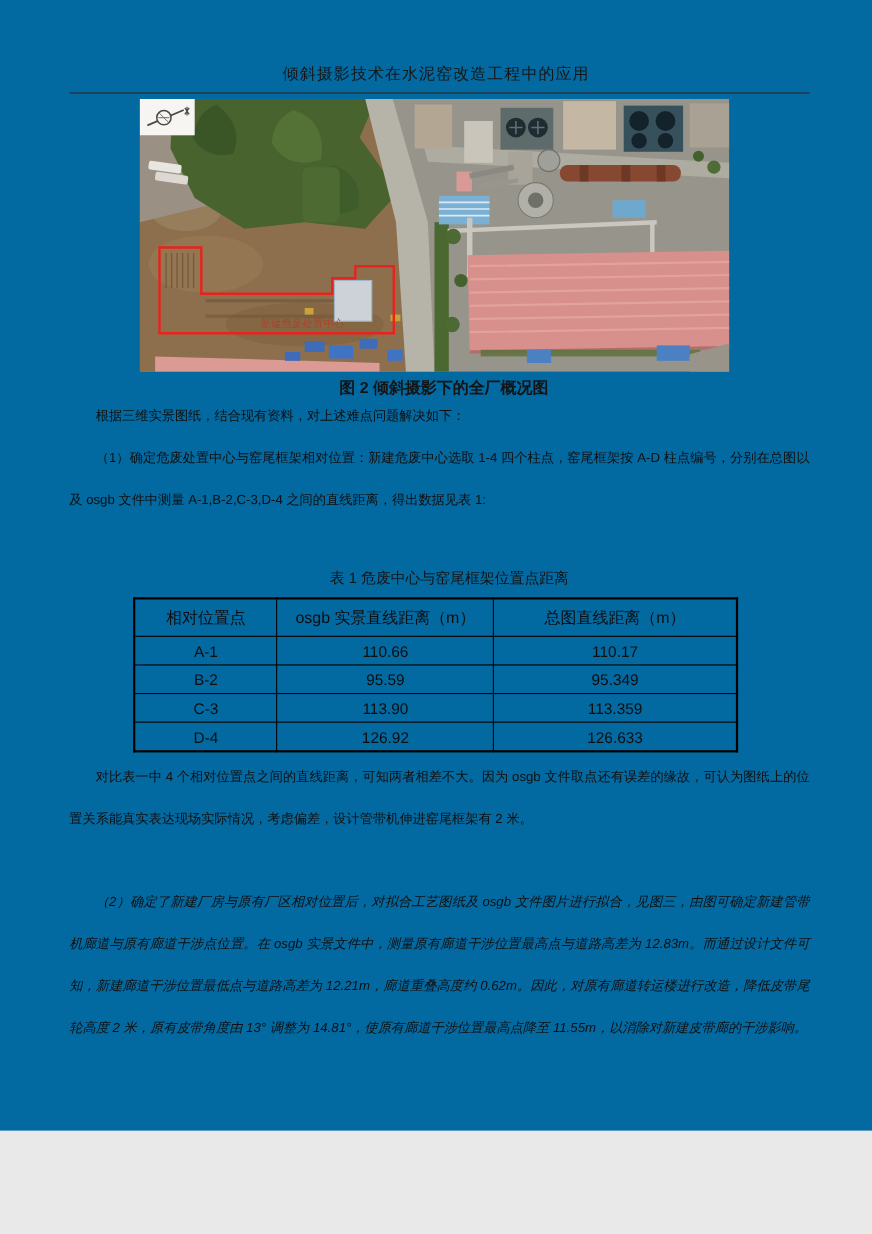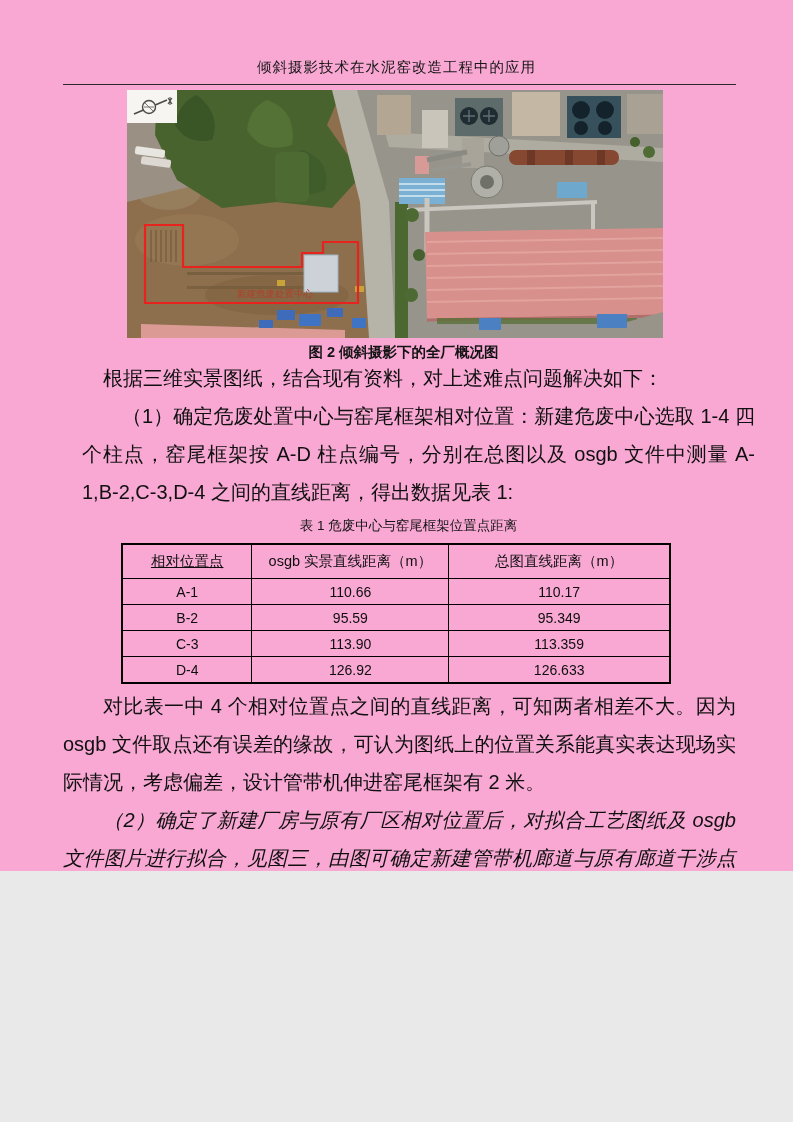--- a/index.html
+++ b/index.html
@@ -1,58 +1,58 @@
 <!DOCTYPE html>
 <html><head>
 <meta charset="utf-8">
 <style>
   html,body { margin:0; padding:0; background:#e9e9e9; }
   .page {
-    position:relative; width:793px; height:871px; margin:0 auto;
-    background:#f9a8d4; overflow:hidden;
+    position:relative; width:793px; height:1028px; margin:0 auto;
+    background:#0369a1; overflow:hidden;
     font-family:"Liberation Sans","DejaVu Sans",sans-serif; color:#121212;
   }
   .header-title {
     position:absolute; top:58px; left:0; right:0;
     text-align:center; font-size:14.5px; letter-spacing:1px; color:#161616;
   }
   .header-rule {
     position:absolute; top:84px; left:63px; right:57px;
     border-top:1.6px solid #2a2a2a; height:0;
   }
   .photo-wrap { position:absolute; top:90px; left:127px; width:536px; height:248px; }
   .photo-wrap svg { display:block; }
   .fig-caption {
     position:absolute; top:343px; left:14px; right:0;
     text-align:center; font-weight:bold; font-size:14.5px; color:#141414;
   }
   .para {
     position:absolute; left:63px; width:673px;
-    font-size:20px; line-height:38px; text-align:justify;
+    font-size:12px; line-height:38px; text-align:justify;
     text-indent:2em; color:#101010;
   }
   .para-intro { top:359px; }
-  .para-1    { top:397px;margin-left:19px; }
+  .para-1    { top:397px; }
   .para-2    { top:687px; }
   .para-3    { top:801px;font-style:italic; }
   .table-title {
     position:absolute; top:517px; left:0; right:0;
     text-align:center; font-size:13.5px; color:#141414;margin-left:24px;
   }
   .dist-table {
     position:absolute; top:543px; left:121px; width:550px;
     border-collapse:collapse; font-size:14px; color:#0e0e0e;
     border:2px solid #000;
   }
   .dist-table th, .dist-table td {
     border:1px solid #000; text-align:center; font-weight:normal; padding:0;
   }
   .dist-table th { height:33px; font-size:14.5px; }
   .dist-table td { height:25px; }
-  .col-a { width:130px;text-decoration:underline; } .col-b { width:198px; } .col-c { width:222px; }
+  .col-a { width:130px; } .col-b { width:198px; } .col-c { width:222px; }
   .footer-rule {
     position:absolute; top:1051px; left:63px; right:57px;
     border-top:3px solid #000; height:0;
   }
   .footer-page {
     position:absolute; top:1057px; left:63px; right:57px;
     text-align:left; font-size:11px; color:#111;
   }
   .footer-issue {
     position:absolute; top:1059px; right:57px;

